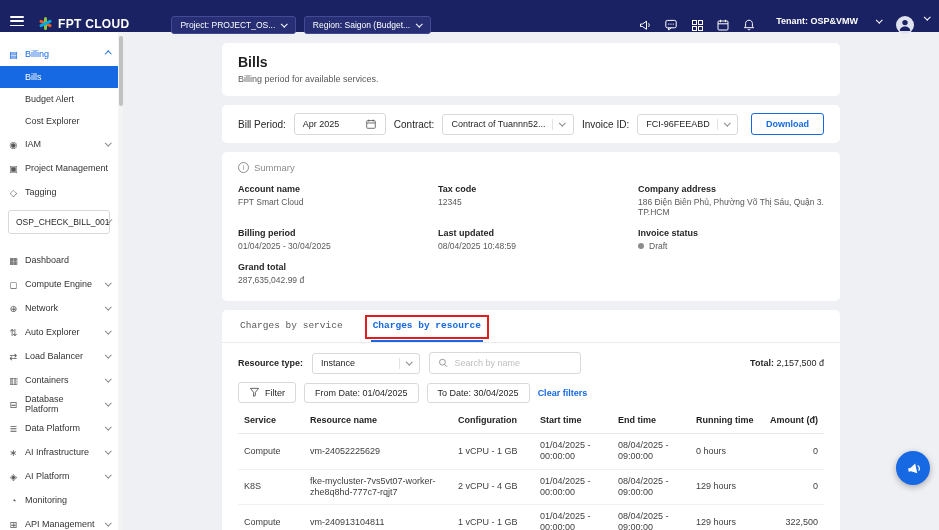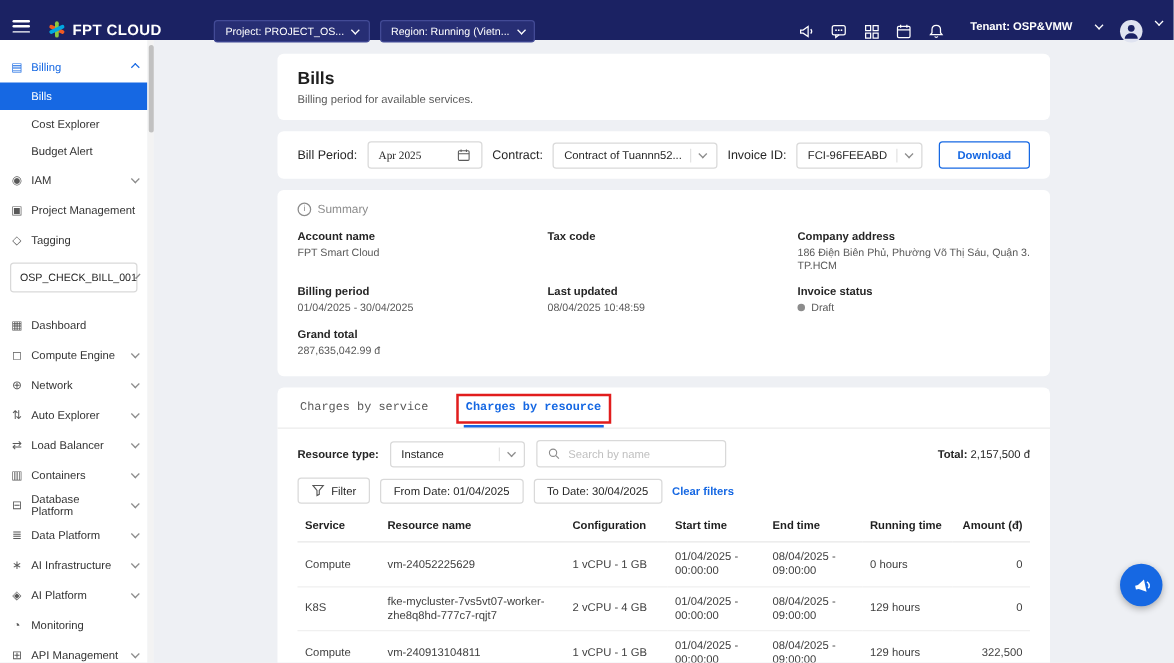--- a/index.html
+++ b/index.html
@@ -103,21 +103,21 @@
         <rect x="-6.5" y="-1.5" width="13" height="3" rx="1.5" fill="#00a7e1" transform="rotate(155)"></rect>
       </g>
     </svg>
     <span>FPT CLOUD</span>
   </div>
   <button class="pill">
     <span>Project: PROJECT_OS...</span>
     <i class="chev"></i>
   </button>
   <button class="pill">
-    <span>Region: Running (Vietn...</span>
+    <span>Region: Saigon (Budget...</span>
     <i class="chev"></i>
   </button>
   <div class="tb-spacer"></div>
   <div class="tb-icon">
     <svg width="14" height="14" viewBox="0 0 14 14">
         <path d="M2.5 6v2.5h2l4 2.8V3.2L4.5 6h-2z" fill="none" stroke="#fff" stroke-width="1"></path>
         <path d="M10.6 5.3a2.8 2.8 0 0 1 0 3.6" fill="none" stroke="#fff" stroke-width="1"></path>
       </svg>
   </div>
   <div class="tb-icon">
@@ -167,24 +167,24 @@
   <aside class="sidebar">
     <div class="side-item blue">
       <span class="si-icon">▤</span>
       <span>Billing</span>
       <i class="chev up"></i>
     </div>
     <div class="sub-item active">
       <span>Bills</span>
     </div>
     <div class="sub-item">
+      <span>Budget Alert</span>
+    </div>
+    <div class="sub-item">
       <span>Cost Explorer</span>
-    </div>
-    <div class="sub-item">
-      <span>Budget Alert</span>
     </div>
     <div class="side-item">
       <span class="si-icon">◉</span>
       <span>IAM</span>
       <i class="chev"></i>
     </div>
     <div class="side-item">
       <span class="si-icon">▣</span>
       <span>Project Management</span>
     </div>
@@ -263,21 +263,21 @@
   <main class="main">
     <div class="content">
 
       <section class="card head-card">
         <h1>Bills</h1>
         <p>Billing period for available services.</p>
       </section>
 
       <section class="card filter-card">
         <span class="f-label">Bill Period:</span>
-        <div class="inputbox" style="width:92px; justify-content:space-between;font-family:Liberation Serif, serif;">
+        <div class="inputbox" style="width:92px; justify-content:space-between;">
           <span>Apr 2025</span>
           <svg width="12" height="12" viewBox="0 0 14 14">
               <rect x="2" y="3" width="10" height="9" rx="1" fill="none" stroke="#595959" stroke-width="1"></rect>
               <path d="M2 5.8h10M4.5 1.8v2.4M9.5 1.8v2.4" fill="none" stroke="#595959" stroke-width="1"></path>
             </svg>
         </div>
         <span class="f-label">Contract:</span>
         <div class="selectbox">
           <span>Contract of Tuannn52...</span>
           <span class="divider"></span>
@@ -297,20 +297,21 @@
           <span class="info-icon">i</span>
           <span>Summary</span>
         </div>
         <div class="summary-grid">
           <div>
             <div class="sum-label">Account name</div>
             <div class="sum-value">FPT Smart Cloud</div>
           </div>
           <div>
             <div class="sum-label">Tax code</div>
+            <div class="sum-value">12345</div>
           </div>
           <div>
             <div class="sum-label">Company address</div>
             <div class="sum-value">186 Điện Biên Phủ, Phường Võ Thị Sáu, Quận 3. TP.HCM</div>
           </div>
           <div>
             <div class="sum-label">Billing period</div>
             <div class="sum-value">01/04/2025 - 30/04/2025</div>
           </div>
           <div>

